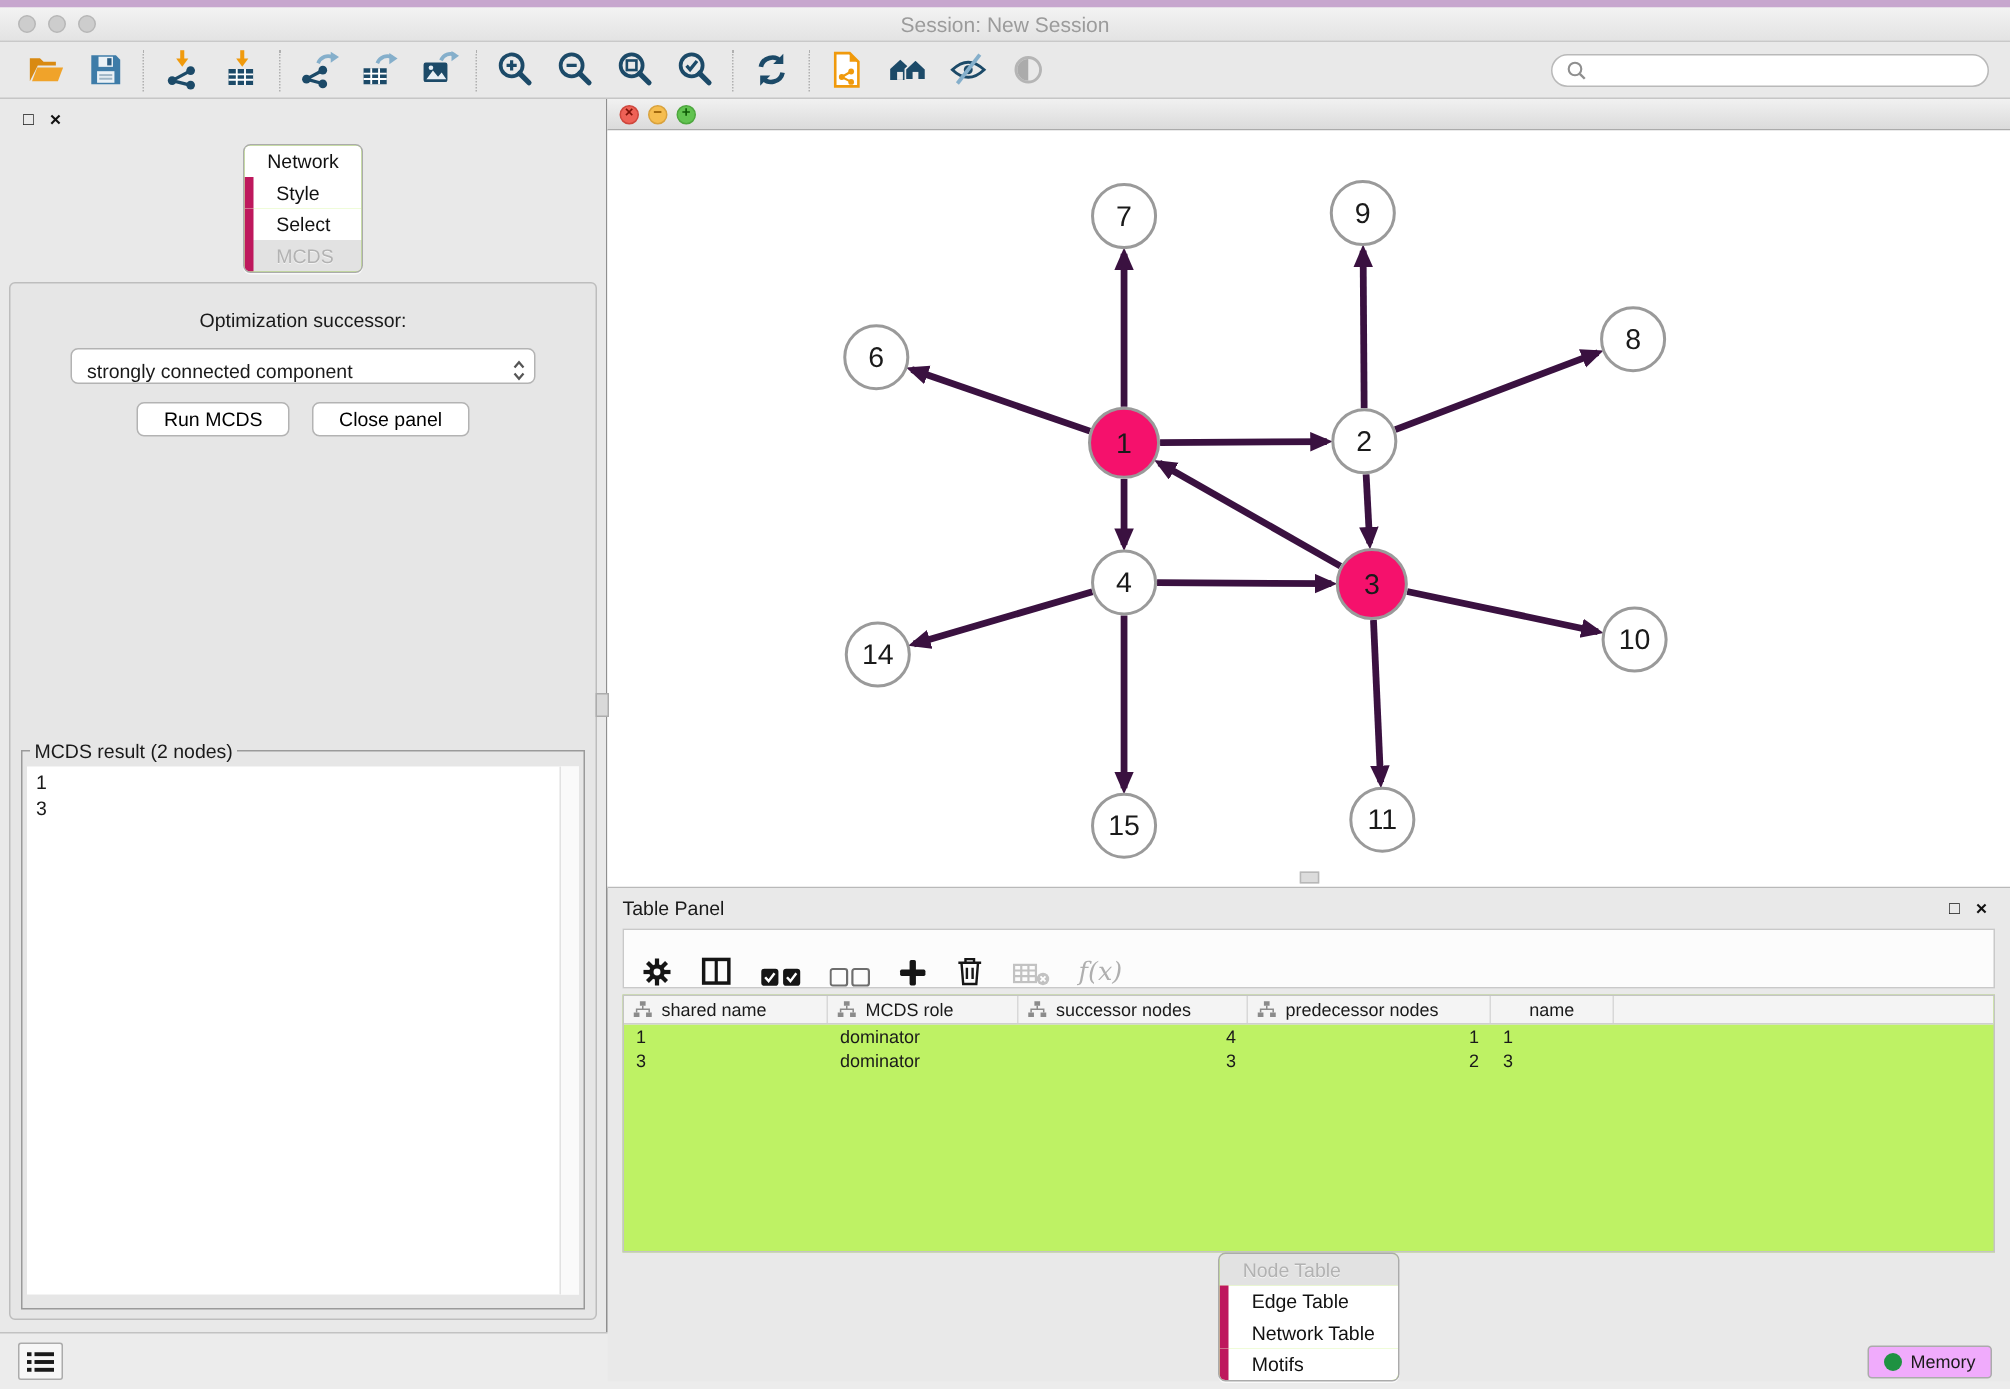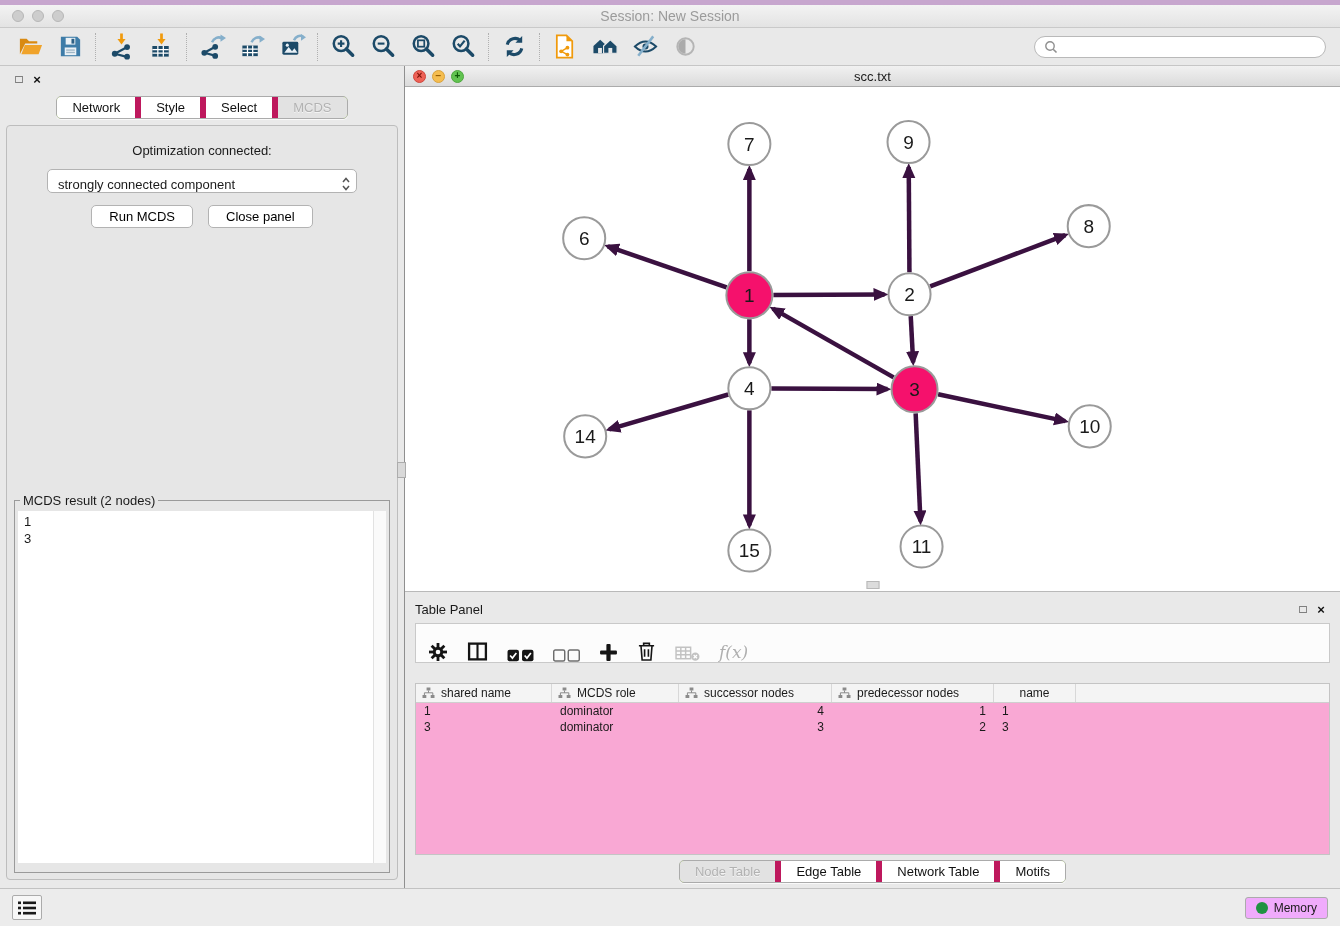--- a/index.html
+++ b/index.html
@@ -30,21 +30,21 @@
   .right-col { flex:1; display:flex; flex-direction:column; }
 
   
   .panel-header { height:26px; display:flex; align-items:center; padding:0 10px; font-size:13px; }
   .ph-title { flex:1; }
   .ph-btn { width:18px; text-align:center; font-size:13px; color:#111; font-weight:700; line-height:1; }
   .ph-btn.float { font-size:12px; font-weight:400; }
 
   
   .seg-row { display:flex; justify-content:center; margin:4px 0 4px; }
-  .seg { display:inline-flex; border:1px solid #ABABAB; border-radius:5px; overflow:hidden; background:#bef264; font-size:13px; box-shadow:0 1px 0 rgba(255,255,255,.7); }
+  .seg { display:inline-flex; border:1px solid #ABABAB; border-radius:5px; overflow:hidden; background:#bef264; font-size:13px; box-shadow:0 1px 0 rgba(255,255,255,.7);flex-direction:column; }
   .seg-item { padding:3px 15px; border-left:6px solid #be185d; background:#fff; color:#111; white-space:nowrap; }
   .seg-item:first-child { border-left:none; }
   .seg-item.selected { background:#E2E2E2; color:#B2B2B2; text-shadow:0 1px 0 #F4F4F4; }
 
   
   .cp-body { flex:1; margin:2px 6px 8px; border:1px solid #BDBDBD; border-radius:4px; background:#E6E6E6; display:flex; flex-direction:column; align-items:center; }
   .opt-label { margin-top:17px; font-size:13px; }
   .cp-select { margin-top:11px; width:310px; height:24px; background:#fff; border:1px solid #B3B3B3; border-radius:5px; display:flex; align-items:flex-end; justify-content:space-between; padding:0 5px 0 10px; font-size:13px; }
   .cp-buttons { margin-top:12px; display:flex; gap:15px; }
   .btn { background:#fff; border:1px solid #B3B3B3; border-radius:5px; padding:3px 17px; font-size:13px; }
@@ -66,21 +66,21 @@
   .nw-canvas { flex:1; background:#fff; position:relative; }
   .nw-canvas svg { display:block; width:100%; height:100%; }
   .grip-h { position:absolute; left:50%; bottom:2px; transform:translateX(-50%); width:13px; height:8px; background:#DCDCDC; border:1px solid #B8B8B8; }
   .h-gap { height:4px; background:#E9E9E9; }
 
   
   .table-panel { flex:1; background:#E9E9E9; display:flex; flex-direction:column; }
   .tp-toolbar { margin:1px 10px 0; height:40px; background:#FCFCFC; border:1px solid #C9C9C9; display:flex; align-items:flex-end; padding:0 12px; gap:19px; }
   .tp-tool { display:flex; align-items:center; justify-content:center; }
   .fx { font-family:"DejaVu Serif",serif; font-style:italic; color:#AFAFAF; font-size:17px; }
-  .tp-table { margin:20px 10px 0; height:172px; background:#f9a8d4; border:1px solid #C4C4C4; overflow:hidden; display:flex; flex-direction:column; }
+  .tp-table { margin:4px 10px 0; height:172px; background:#bef264; border:1px solid #C4C4C4; overflow:hidden; display:flex; flex-direction:column; }
   .thead { display:flex; height:19px; background:#F4F4F4; border-bottom:1px solid #CFCFCF; font-size:12px; align-items:stretch; }
   .th { display:flex; align-items:center; gap:6px; padding:0 6px; border-right:1px solid #D8D8D8; }
   .th svg { flex:none; }
   .c0 { width:136px; } .c1 { width:127px; } .c2 { width:153px; } .c3 { width:162px; } .c4 { width:82px; }
   .th.c4 { justify-content:center; }
   .trow { display:flex; height:16px; font-size:12px; align-items:center; }
   .td { padding:0 8px; overflow:hidden; white-space:nowrap; }
   .td.num { text-align:right; }
   .tp-tabs { flex:1; display:flex; align-items:center; justify-content:center; }
 
@@ -279,21 +279,21 @@
       </div>
       <div class="seg-row">
         <div class="seg">
           <span class="seg-item">Network</span>
           <span class="seg-item">Style</span>
           <span class="seg-item">Select</span>
           <span class="seg-item selected">MCDS</span>
         </div>
       </div>
       <div class="cp-body">
-        <div class="opt-label">Optimization connected:</div>
+        <div class="opt-label">Optimization successor:</div>
         <div class="cp-select">
           <span>strongly connected component</span>
           <svg width="10" height="16" viewBox="0 0 10 16">
               <path d="M2 6l3-3.5L8 6M2 10l3 3.5L8 10" fill="none" stroke="#555" stroke-width="1.5"></path>
             </svg>
         </div>
         <div class="cp-buttons">
           <button class="btn">Run MCDS</button>
           <button class="btn">Close panel</button>
         </div>
@@ -312,21 +312,20 @@
 
     <div class="right-col">
 
       <div class="network-window">
         <div class="nw-titlebar">
           <div class="tl-group">
             <span class="tl tl-close">×</span>
             <span class="tl tl-min">−</span>
             <span class="tl tl-zoom">+</span>
           </div>
-          <div class="nw-title">scc.txt</div>
         </div>
         <div class="nw-canvas">
           <svg id="graph-svg" viewBox="0 0 934 503" preserveAspectRatio="none">
             <defs>
               <marker id="arrowhead" markerWidth="16" markerHeight="14" refX="11" refY="6.5" orient="auto" markerUnits="userSpaceOnUse">
                 <path d="M0 0L15 6.5L0 13Z" fill="#3A1140"></path>
               </marker>
             </defs>
             <g id="edge-layer">
                 <line x1="344.0" y1="184.0" x2="344.0" y2="82.0" stroke="#3A1140" stroke-width="4.5" marker-end="url(#arrowhead)"></line>

